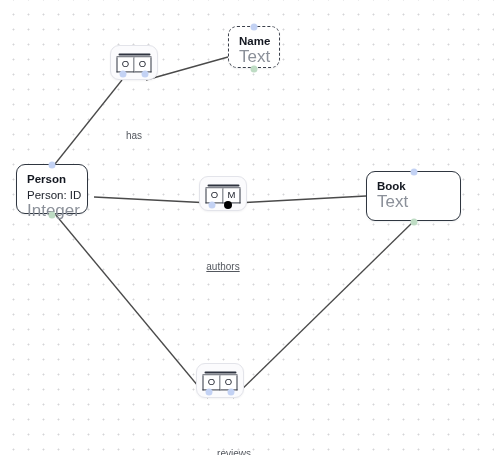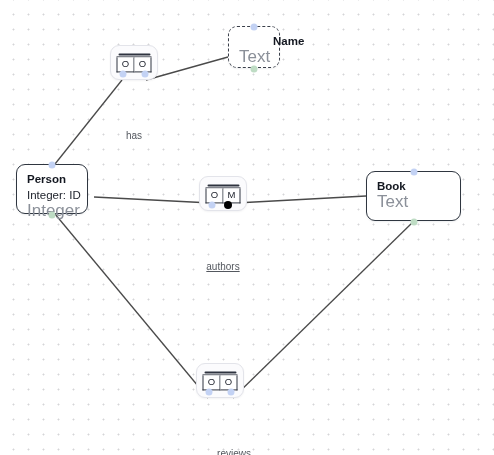--- a/index.html
+++ b/index.html
@@ -53,21 +53,21 @@
     border-width: 1.3px;
     border-color: #3a3f4a;
   }
   .cn-title {
     font-size: 11.5px;
     font-weight: bold;
     color: #131720;
     line-height: 15px;
     white-space: nowrap;
   }
-  .cn-title.centered { text-align: right; margin-left: 34px; }
+  .cn-title.centered { text-align: right; }
   .cn-refmode {
     font-size: 11.5px;
     color: #21252e;
     line-height: 16px;
     white-space: nowrap;
   }
   .cn-datatype {
     font-size: 17px;
     color: #8b9099;
     line-height: 16px;
@@ -157,21 +157,21 @@
       <path class="edge-path" d="M 146,80 L 228,57" stroke="#4a4a4a"></path>
       <path class="edge-path" d="M 94,197 L 211,203" stroke="#4a4a4a"></path>
       <path class="edge-path" d="M 236,203 L 366,196" stroke="#4a4a4a"></path>
       <path class="edge-path" d="M 55,214 L 208,398" stroke="#4a4a4a"></path>
       <path class="edge-path" d="M 414,221 L 233,398" stroke="#4a4a4a"></path>
     </svg>
 
   <div id="nodes-layer">
       <div class="class-node" style="left: 16px; top: 164px; width: 72px; height: 50px;">
         <div class="cn-title">Person</div>
-        <div class="cn-refmode">Integer: ID</div>
+        <div class="cn-refmode">Person: ID</div>
         <div class="cn-datatype">Integer</div>
         <div class="handle blue" style="left: 50%; top: 0px;"></div>
         <div class="handle green" style="left: 50%; top: 50px;"></div>
       </div>
       <div class="class-node" style="left: 366px; top: 171px; width: 95px; height: 50px;">
         <div class="cn-title">Book</div>
         <div class="cn-datatype">Text</div>
         <div class="handle blue" style="left: 50%; top: 0px;"></div>
         <div class="handle green" style="left: 50%; top: 50px;"></div>
       </div>

